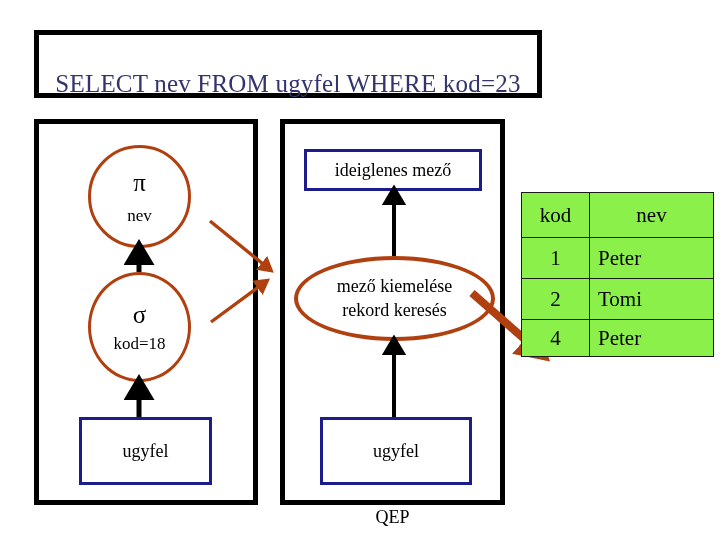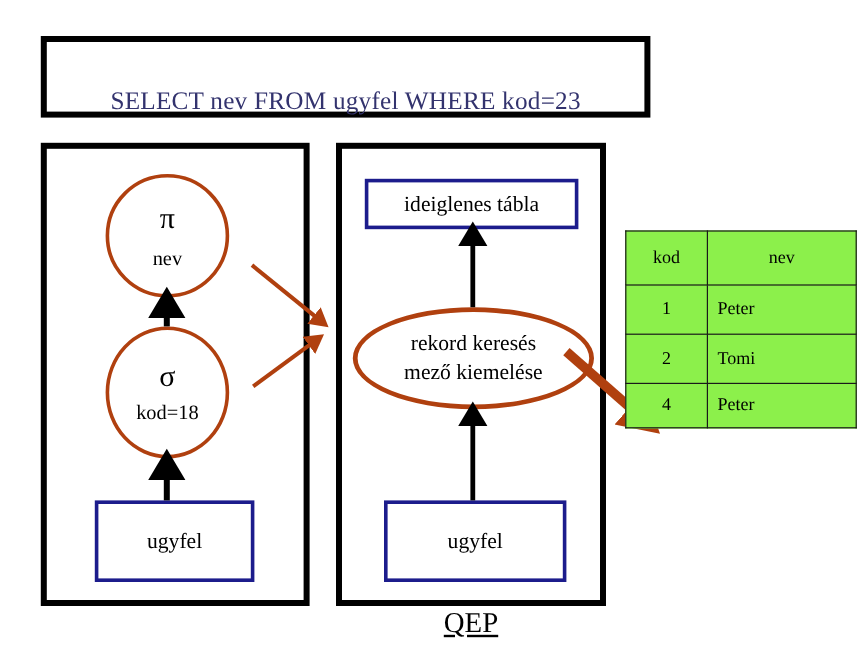--- a/index.html
+++ b/index.html
@@ -25,21 +25,21 @@
     height: 68px;
     border: 5px solid #000000;
     background: #ffffff;
     box-sizing: border-box;
     display: flex;
     align-items: center;
     justify-content: center;
   }
   #sql-text {
     color: #33336e;
-    font-size: 21px;
+    font-size: 25px;
     letter-spacing: 0.2px;
     white-space: nowrap;
     margin-top: 40px;
   }
 
   
   .panel {
     position: absolute;
     border: 5px solid #000000;
     background: #ffffff;
@@ -114,23 +114,22 @@
   #box-ugyfel-left  { left: 79px;  top: 417px; width: 133px; height: 68px; }
   #box-ugyfel-right { left: 320px; top: 417px; width: 152px; height: 68px; }
 
   
   #qep-caption {
     position: absolute;
     left: 280px;
     top: 507px;
     width: 225px;
     text-align: center;
-    font-size: 24px;
-    color: #000000;
-    text-decoration: underline;
+    font-size: 18px;
+    color: #000000;
   }
 
   
   #arrow-layer {
     position: absolute;
     left: 0;
     top: 0;
     width: 720px;
     height: 540px;
     pointer-events: none;
@@ -141,21 +140,21 @@
     position: absolute;
     left: 521px;
     top: 192px;
     border-collapse: collapse;
     background: #8cf04b;
     table-layout: fixed;
   }
   #data-table td, #data-table th {
     border: 1px solid #1a1a1a;
     background: #8cf04b;
-    font-size: 15px;
+    font-size: 21px;
     font-weight: normal;
     color: #000000;
     padding: 0;
     height: 40px;
     vertical-align: middle;
   }
   #data-table .col-kod { width: 67px; text-align: center; }
   #data-table .col-nev { width: 115px; text-align: left; padding-left: 8px; }
   #data-table thead th.col-kod,
   #data-table thead th.col-nev { text-align: center; padding-left: 0; height: 44px; }
@@ -180,25 +179,25 @@
 
   <div class="ra-circle" id="circle-select">
     <span class="ra-op">σ</span>
     <span class="ra-arg">kod=18</span>
   </div>
 
   <div class="blue-box" id="box-ugyfel-left">ugyfel</div>
 
   <div class="panel" id="panel-right"></div>
 
-  <div class="blue-box" id="box-temp-table">ideiglenes tábla</div>
+  <div class="blue-box" id="box-temp-table">ideiglenes mező</div>
 
   <div id="ellipse-op">
+    <span class="line">mező kiemelése</span>
     <span class="line">rekord keresés</span>
-    <span class="line">mező kiemelése</span>
   </div>
 
   <div class="blue-box" id="box-ugyfel-right">ugyfel</div>
 
   <div id="qep-caption">QEP</div>
 
   <svg id="arrow-layer" viewBox="0 0 720 540">
     <defs>
       <marker id="head-black" markerWidth="7" markerHeight="7" refX="2.6" refY="3.1" orient="auto" markerUnits="strokeWidth">
         <path d="M0,0 L0,6.2 L5.2,3.1 z" fill="#000000"></path>

